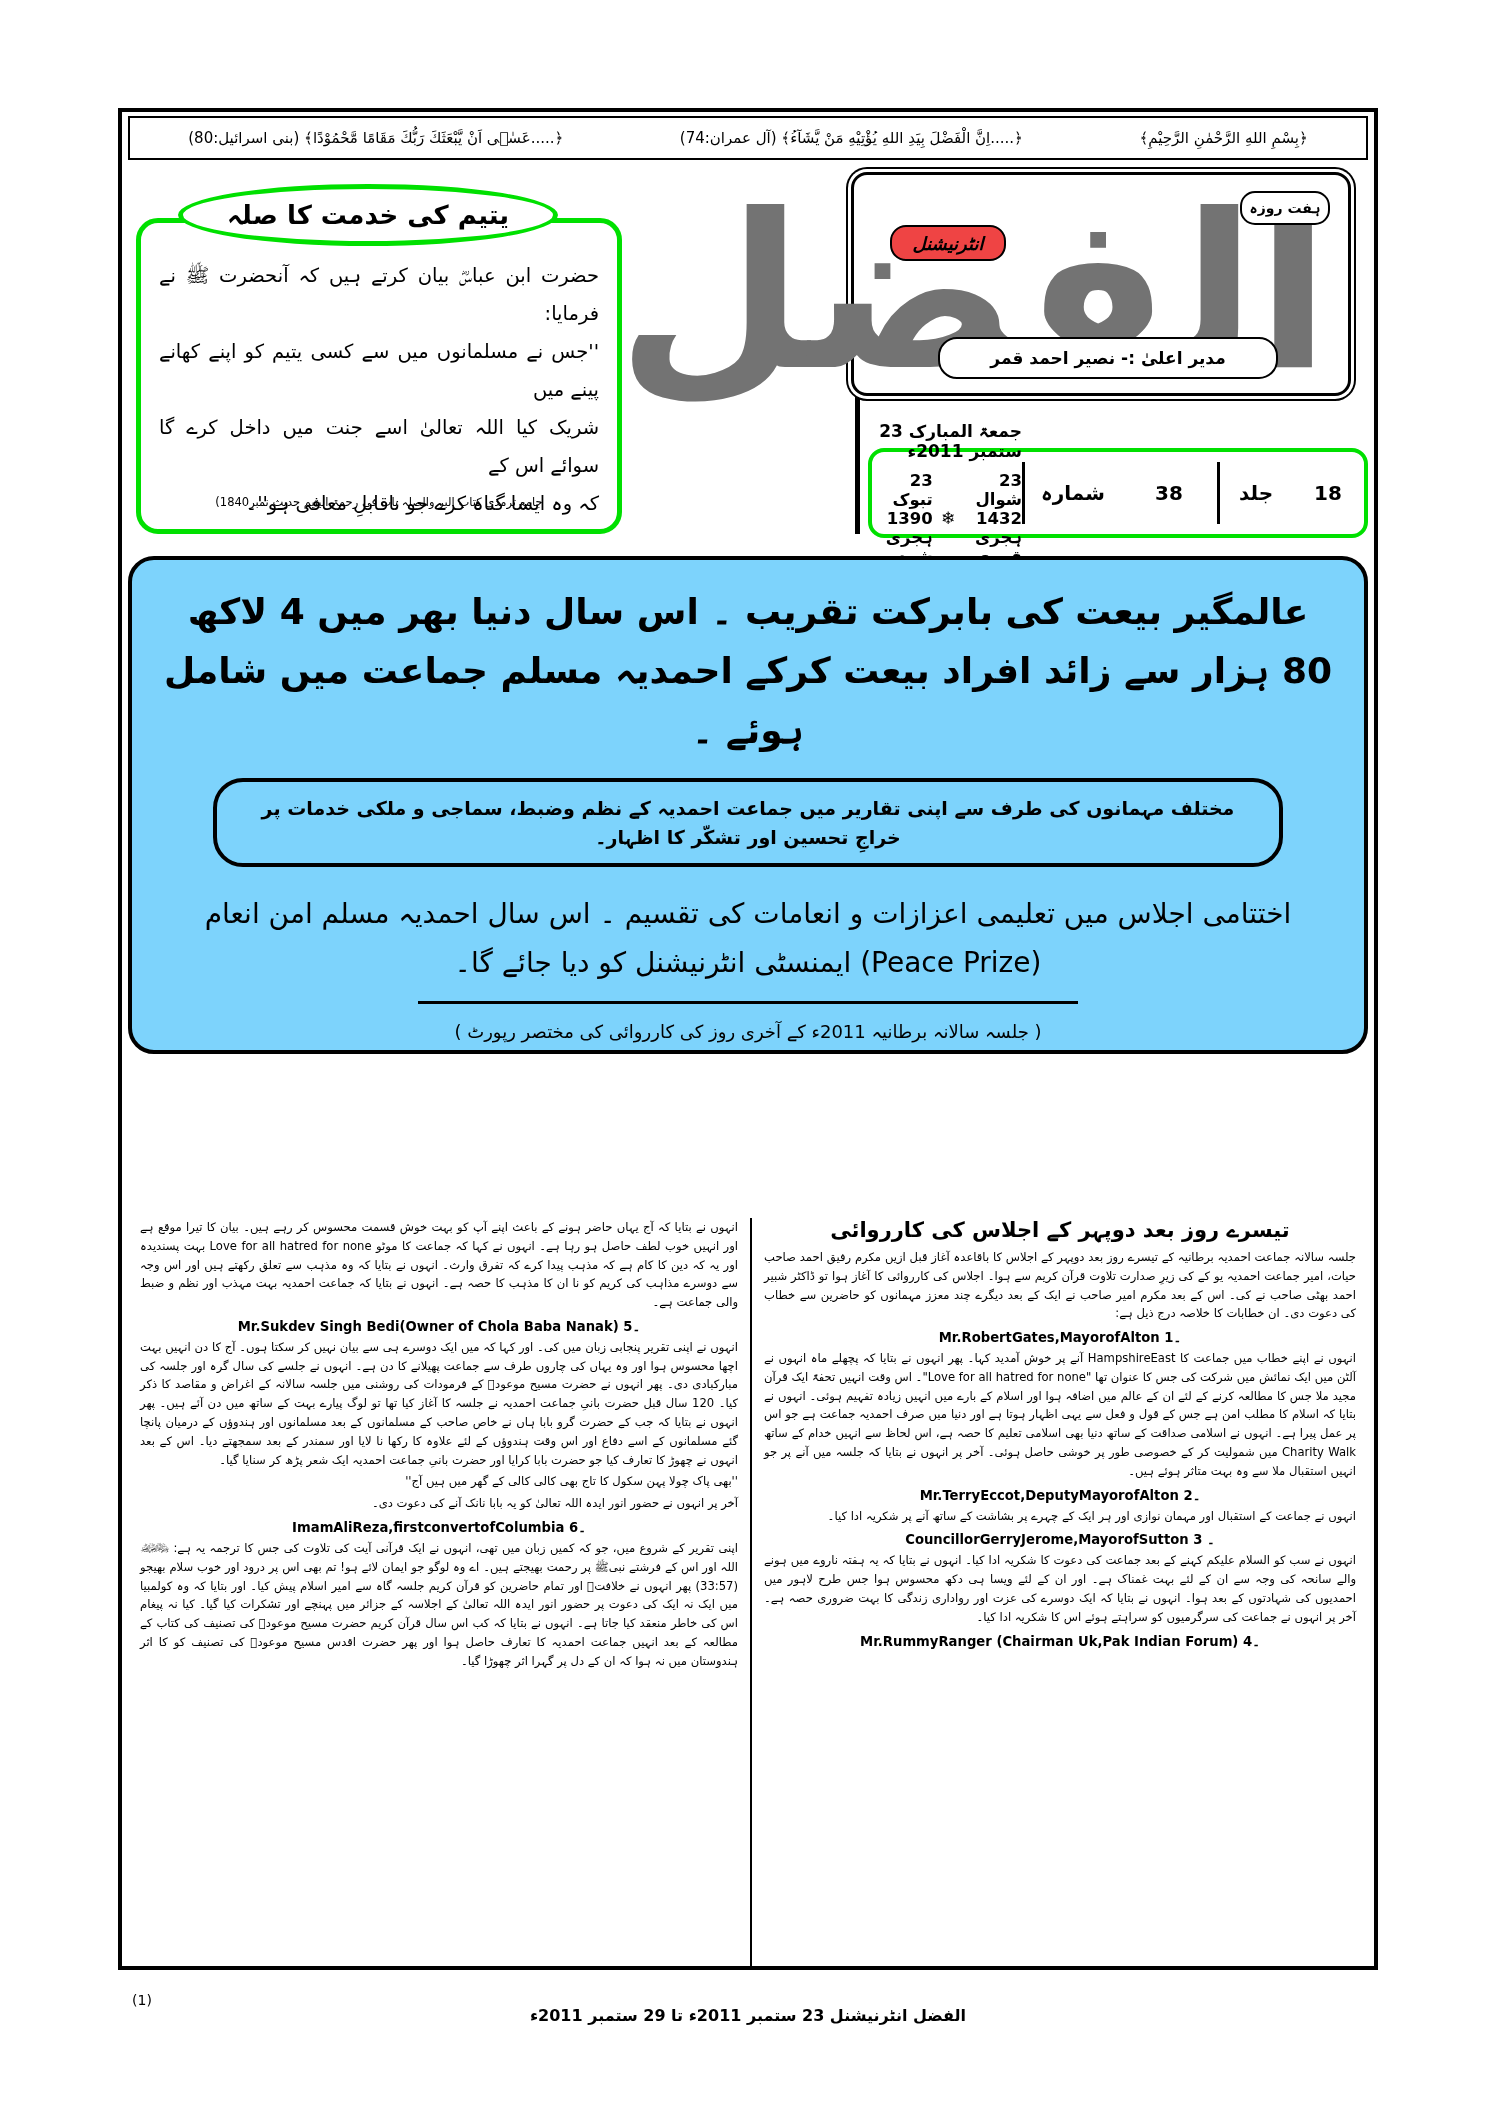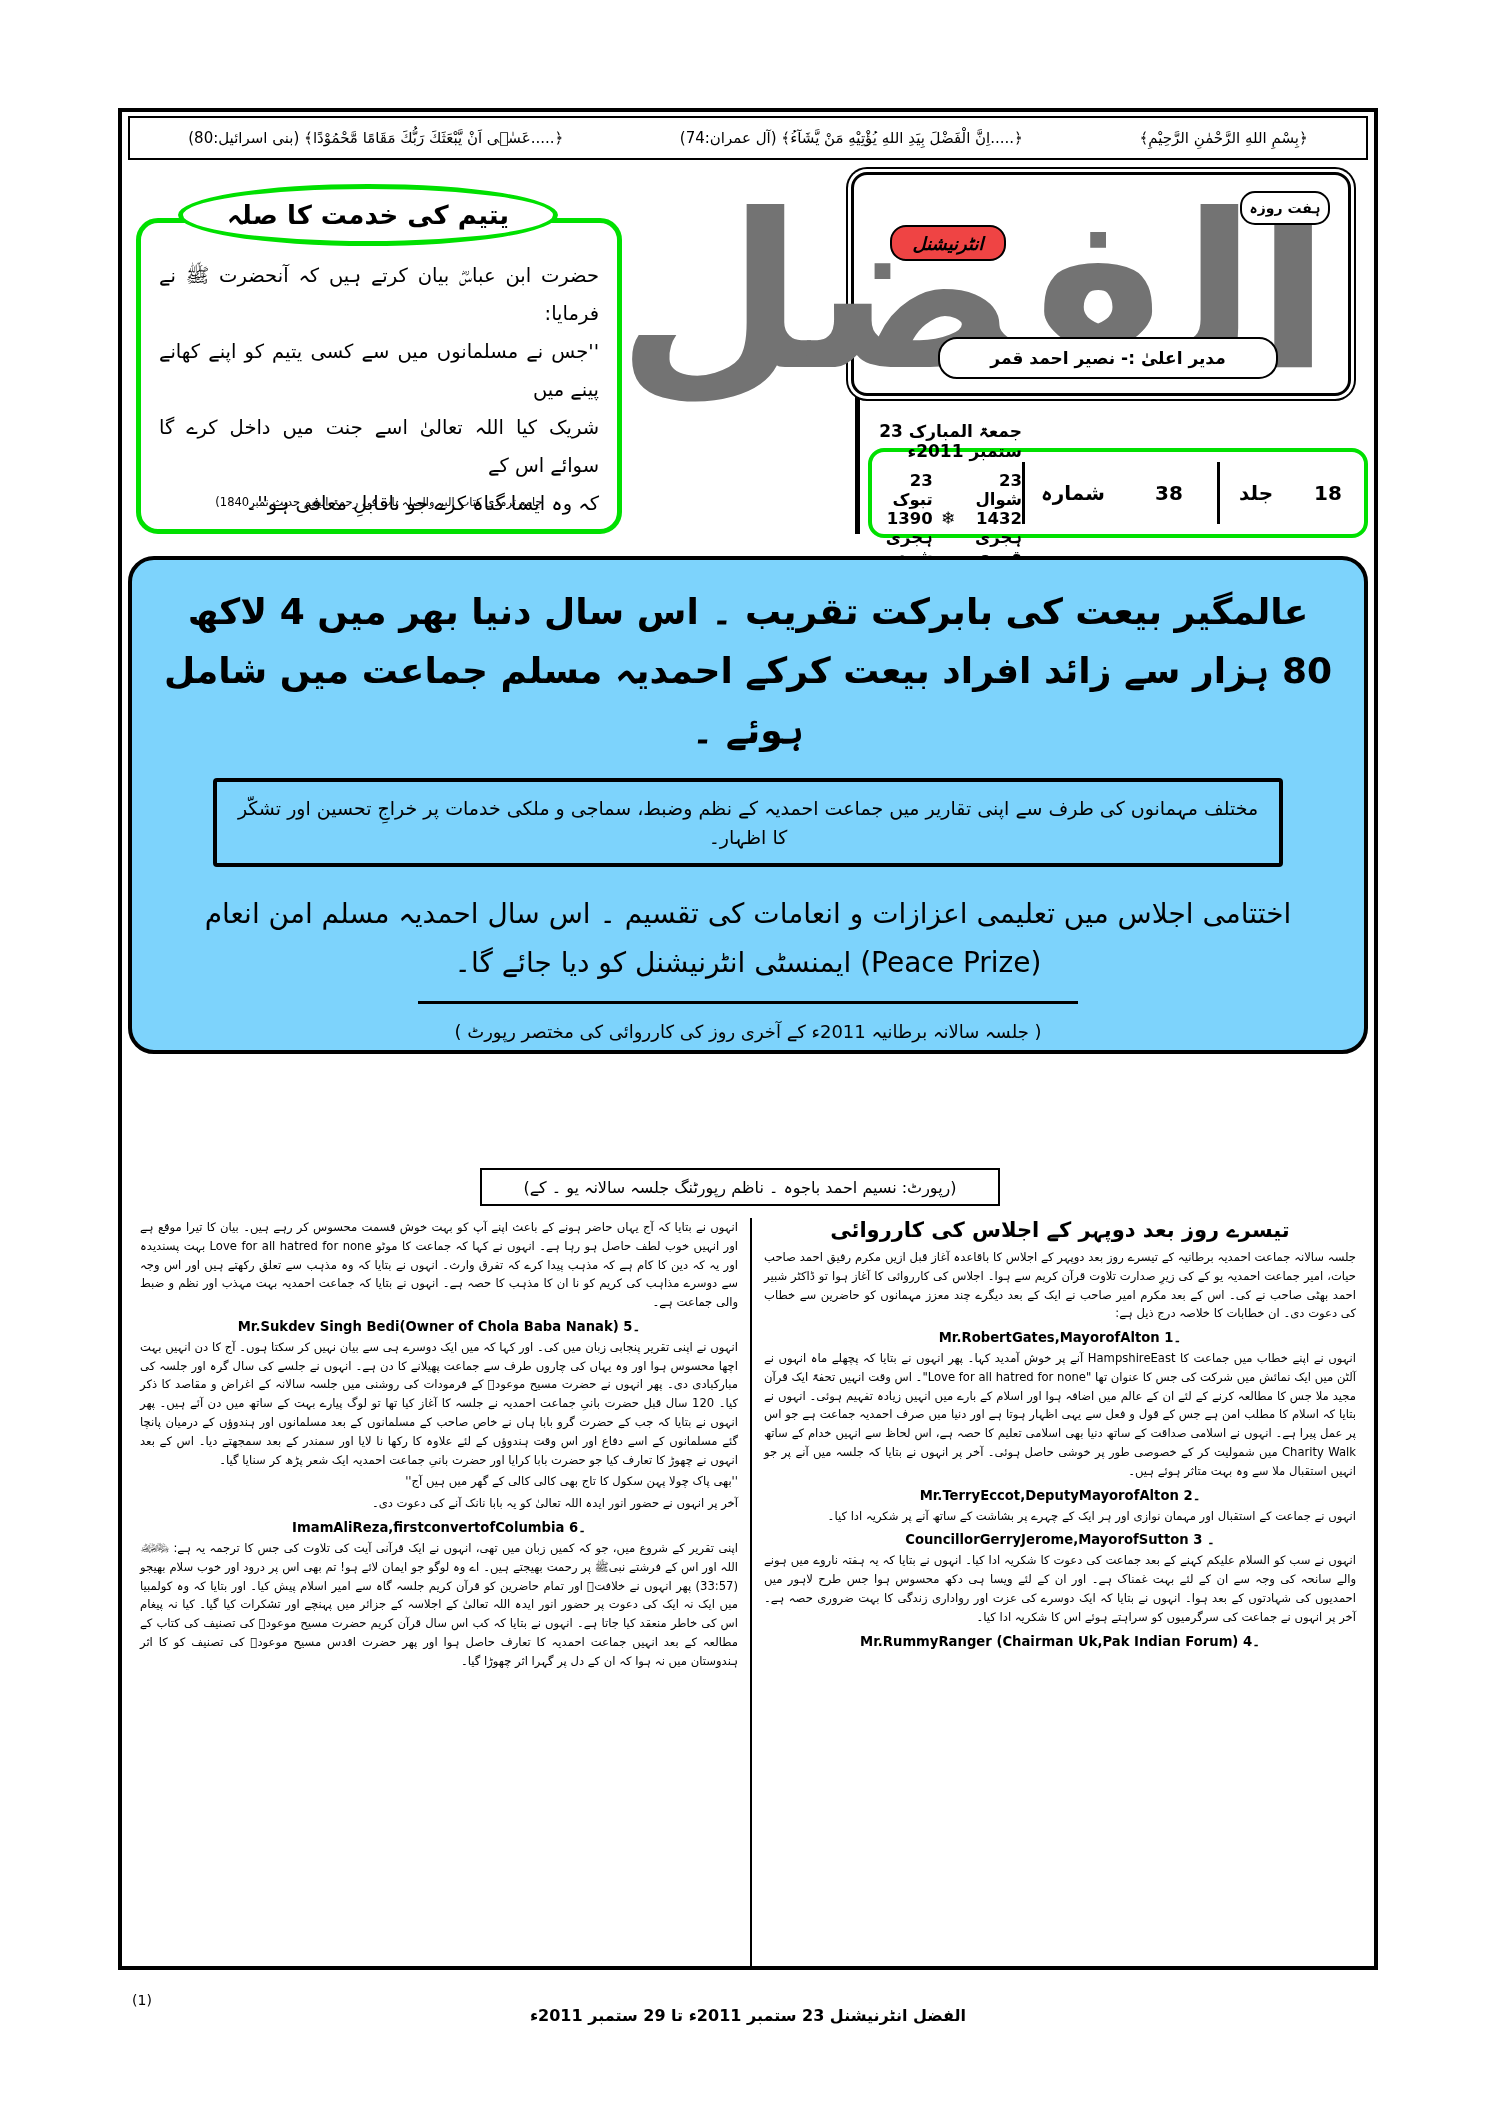--- a/index.html
+++ b/index.html
@@ -60,22 +60,22 @@
   .d-line1{font-size:17px;font-weight:bold;}
   .d-rule{width:74px;height:5px;background:#000;margin:3px 0;}
   .d-line2{font-size:16.5px;font-weight:bold;display:flex;align-items:center;gap:8px;}
   .flower{font-size:17px;}
 
   
   .head-block{position:absolute;left:128px;top:556px;width:1240px;height:498px;
       border:4px solid #000;border-radius:26px;box-sizing:border-box;background:#7dd3fc;
       padding:22px 30px;direction:rtl;}
   .hl-main{font-size:36px;line-height:1.65;text-align:center;font-weight:bold;}
-  .hl-sub-pill{margin:18px auto 0 auto;width:1070px;border:4px solid #000;border-radius:4px;
-      padding:12px 20px;box-sizing:border-box;text-align:center;font-size:19px;line-height:1.5;}
+  .hl-sub-pill{margin:18px auto 0 auto;width:1070px;border:4px solid #000;border-radius:30px;
+      padding:12px 20px;box-sizing:border-box;text-align:center;font-size:19px;line-height:1.5;font-weight:bold;}
   .hl-second{margin-top:22px;font-size:28px;line-height:1.75;text-align:center;}
   .hl-rule{width:660px;height:3px;background:#000;margin:14px auto;}
   .hl-third{font-size:18px;text-align:center;line-height:1.6;}
 
   
   .byline{position:absolute;left:480px;top:1168px;width:520px;height:38px;border:2px solid #000;
       box-sizing:border-box;background:#fff;display:flex;align-items:center;justify-content:center;
       font-size:16px;direction:rtl;}
 
   
@@ -150,21 +150,20 @@
   </div>
 
   <div class="head-block">
     <div class="hl-main">عالمگیر بیعت کی بابرکت تقریب ۔ اس سال دنیا بھر میں 4 لاکھ 80 ہزار سے زائد افراد بیعت کرکے احمدیہ مسلم جماعت میں شامل ہوئے ۔</div>
     <div class="hl-sub-pill">مختلف مہمانوں کی طرف سے اپنی تقاریر میں جماعت احمدیہ کے نظم وضبط، سماجی و ملکی خدمات پر خراجِ تحسین اور تشکّر کا اظہار۔</div>
     <div class="hl-second">اختتامی اجلاس میں تعلیمی اعزازات و انعامات کی تقسیم ۔ اس سال احمدیہ مسلم امن انعام (Peace Prize) ایمنسٹی انٹرنیشنل کو دیا جائے گا۔</div>
     <div class="hl-rule"></div>
     <div class="hl-third">( جلسہ سالانہ برطانیہ 2011ء کے آخری روز کی کارروائی کی مختصر رپورٹ )</div>
   </div>
 
-  <div class="byline">(رپورٹ: نسیم احمد باجوہ ۔ ناظم رپورٹنگ جلسہ سالانہ یو ۔ کے)</div>
 
   <div class="cols">
     <div class="col col-right">
       <div class="col-head">تیسرے روز بعد دوپہر کے اجلاس کی کارروائی</div>
       <div id="rightCol">
           <div class="p-ur">جلسہ سالانہ جماعت احمدیہ برطانیہ کے تیسرے روز بعد دوپہر کے اجلاس کا باقاعدہ آغاز قبل ازیں مکرم رفیق احمد صاحب حیات، امیر جماعت احمدیہ یو کے کی زیرِ صدارت تلاوت قرآن کریم سے ہوا۔ اجلاس کی کارروائی کا آغاز ہوا تو ڈاکٹر شبیر احمد بھٹی صاحب نے کی۔ اس کے بعد مکرم امیر صاحب نے ایک کے بعد دیگرے چند معزز مہمانوں کو حاضرین سے خطاب کی دعوت دی۔ ان خطابات کا خلاصہ درج ذیل ہے:</div>
           <div class="name-line">Mr.RobertGates,MayorofAlton ۔1</div>
           <div class="p-ur">انہوں نے اپنے خطاب میں جماعت کا HampshireEast آنے پر خوش آمدید کہا۔ پھر انہوں نے بتایا کہ پچھلے ماہ انہوں نے آلٹن میں ایک نمائش میں شرکت کی جس کا عنوان تھا "Love for all hatred for none"۔ اس وقت انہیں تحفۃً ایک قرآن مجید ملا جس کا مطالعہ کرنے کے لئے ان کے عالم میں اضافہ ہوا اور اسلام کے بارے میں انہیں زیادہ تفہیم ہوئی۔ انہوں نے بتایا کہ اسلام کا مطلب امن ہے جس کے قول و فعل سے یہی اظہار ہوتا ہے اور دنیا میں صرف احمدیہ جماعت ہے جو اس پر عمل پیرا ہے۔ انہوں نے اسلامی صداقت کے ساتھ دنیا بھی اسلامی تعلیم کا حصہ ہے، اس لحاظ سے انہیں خدام کے ساتھ Charity Walk میں شمولیت کر کے خصوصی طور پر خوشی حاصل ہوئی۔ آخر پر انہوں نے بتایا کہ جلسہ میں آنے پر جو انہیں استقبال ملا سے وہ بہت متاثر ہوئے ہیں۔</div>
           <div class="name-line">Mr.TerryEccot,DeputyMayorofAlton ۔2</div>
           <div class="p-ur">انہوں نے جماعت کے استقبال اور مہمان نوازی اور ہر ایک کے چہرے پر بشاشت کے ساتھ آنے پر شکریہ ادا کیا۔</div>

